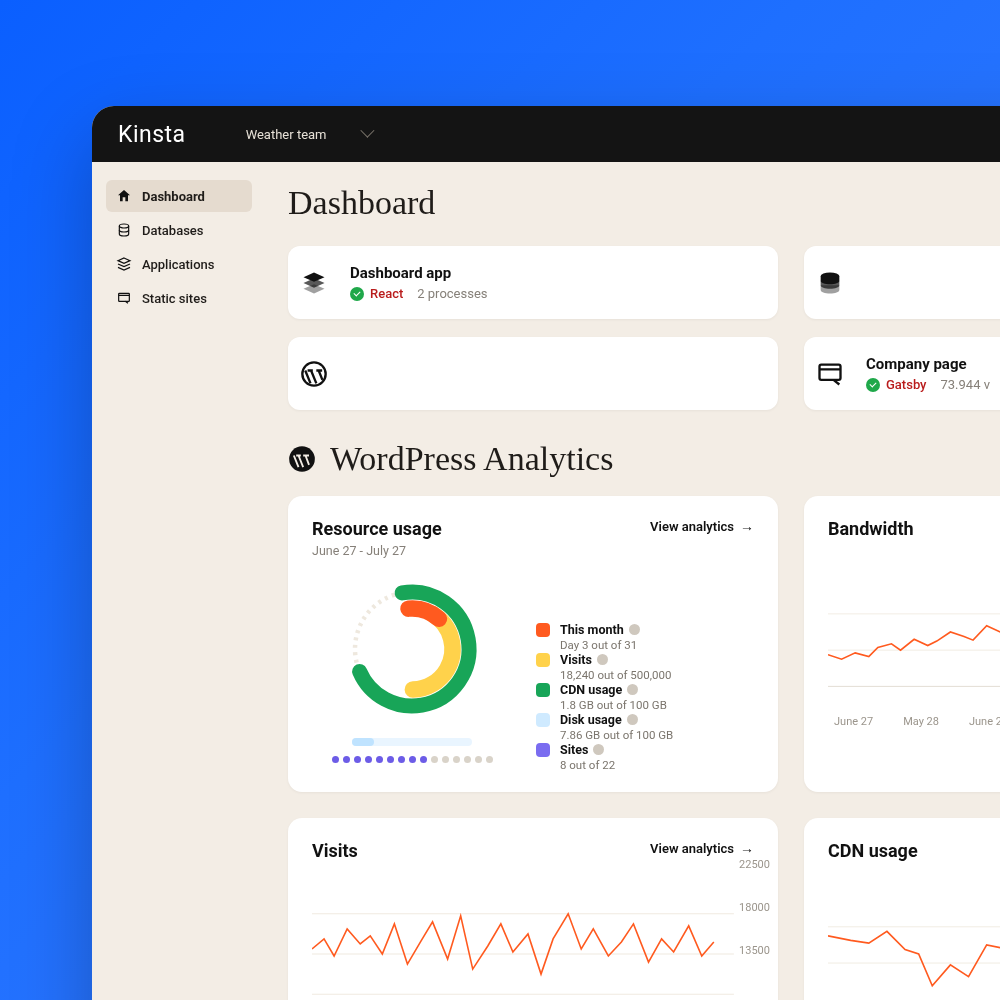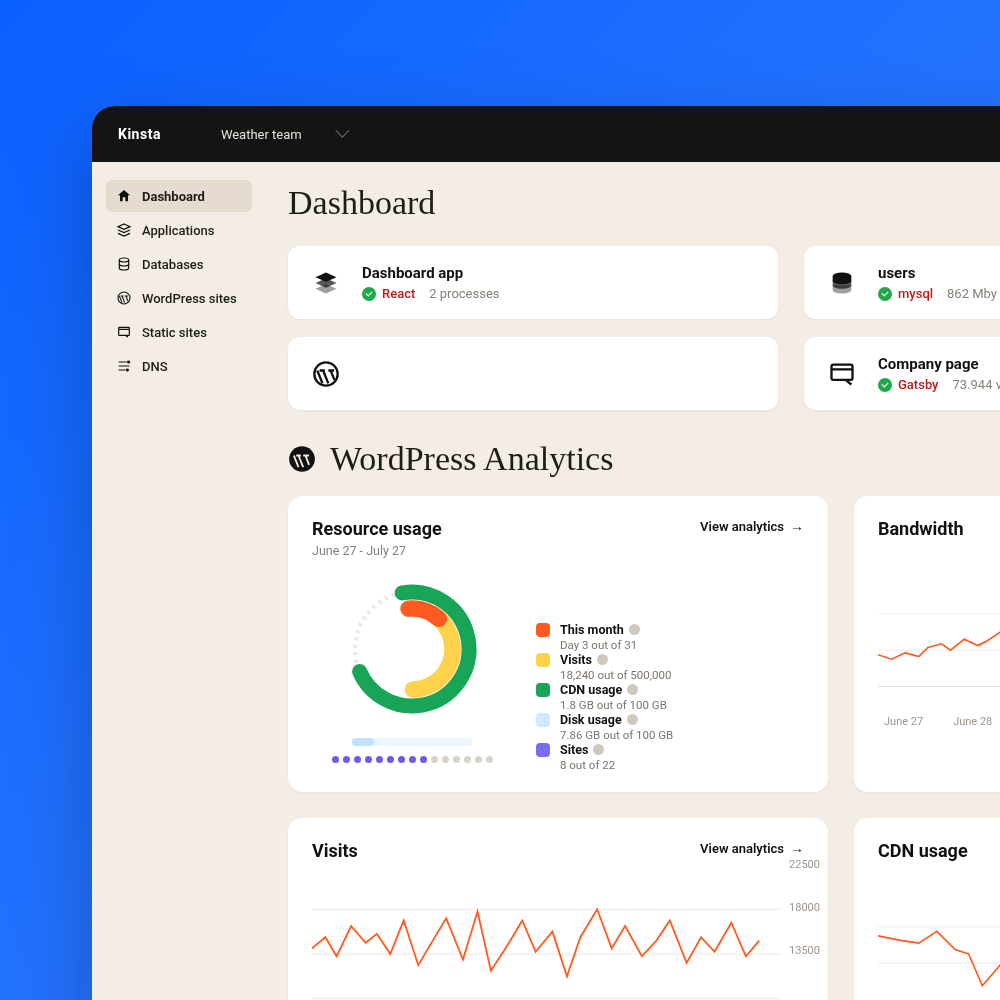--- a/index.html
+++ b/index.html
@@ -16,21 +16,21 @@
     background: #f3ede5;
     border-radius: 22px;
     overflow: hidden;
     box-shadow: 0 30px 80px rgba(0,0,0,0.25);
   }
   
   .topbar {
     height: 56px; background: #141414; display: flex; align-items: center;
     padding: 0 26px; gap: 60px; color: #fff;
   }
-  .logo { font-weight: 700; letter-spacing: .5px; font-size: 14px; }
+  .logo { font-weight: 400; letter-spacing: .5px; font-size: 23px; }
   .team-select { color: #e6e0d6; font-size: 13px; display: flex; gap: 34px; cursor: pointer; }
   .chev { width: 10px; height: 10px; border-right: 1.6px solid #7a746b; border-bottom: 1.6px solid #7a746b; transform: rotate(45deg) translateY(-2px); }
 
   .body { display: flex; }
   
   .sidebar { width: 170px; padding: 18px 10px 0 14px; }
   .nav-item {
     display: flex; align-items: center; gap: 10px;
     font-size: 13px; color: #1f1c19; padding: 8px 10px;
     border-radius: 6px; cursor: pointer; margin-bottom: 2px;
@@ -39,21 +39,21 @@
   .nav-item.active { background: #e5dbcf; font-weight: 700; }
   .nav-icon { width: 16px; height: 16px; display:flex; align-items:center; justify-content:center; }
   .nav-icon svg { width: 16px; height: 16px; }
 
   
   .main { flex: 1; padding: 0 0 0 26px; }
   h1.page-title { font-family: Georgia, 'Times New Roman', serif; font-weight: 400; font-size: 34px; color: #1f1c19; margin: 22px 0 24px; }
 
   .cards-row { display: flex; gap: 26px; margin-bottom: 18px; }
   .card {
-    background: #fff; border-radius: 12px; padding: 18px 22px;
+    background: #fff; border-radius: 12px; padding: 18px 10px;
     box-shadow: 0 1px 3px rgba(0,0,0,0.05);
     display: flex; align-items: center; gap: 20px;
     flex: 0 0 auto;
   }
   .card.w1 { width: 490px; }
   .card.w2 { width: 320px; }
   .card-icon { width: 32px; height: 32px; display:flex; align-items:center; justify-content:center; }
   .card-icon svg { width: 28px; height: 28px; }
   .card-body {}
   .card-title { font-weight: 700; font-size: 15px; color: #111; margin-bottom: 4px; }
@@ -64,21 +64,21 @@
 
   .section-head { display:flex; align-items:center; gap:14px; margin: 30px 0 18px; }
   .section-head h2 { font-family: Georgia, serif; font-weight: 400; font-size: 34px; color:#1f1c19; }
   .wp-round { width: 28px; height: 28px; }
 
   .panels-row { display:flex; gap: 26px; margin-bottom: 26px; }
   .panel {
     background:#fff; border-radius: 14px; padding: 22px 24px 20px;
     box-shadow: 0 1px 3px rgba(0,0,0,0.05);
   }
-  .panel.w1 { width: 540px; }
+  .panel.w1 { width: 490px; }
   .panel.w2 { width: 320px; }
   .panel-head { display:flex; justify-content:space-between; align-items:flex-start; }
   .panel-title { font-weight:700; font-size: 18px; color:#111; }
   .panel-sub { font-size: 12.5px; color:#868079; margin-top:4px; }
   .link { font-size: 13px; color:#111; font-weight:600; display:flex; align-items:center; gap:6px; cursor:pointer; }
   .link .arrow { font-size: 14px; }
 
   .resource-body { display:flex; gap: 24px; margin-top: 16px; }
   .donut-col { width: 200px; display:flex; flex-direction:column; align-items:center; }
   .donut { width: 150px; height: 150px; }
@@ -122,62 +122,43 @@
         <span class="nav-icon">
           <svg viewBox="0 0 24 24" fill="#111">
               <path d="M12 3l9 8h-3v9h-4v-6H10v6H6v-9H3z"></path>
             </svg>
         </span>
         <span>Dashboard</span>
       </div>
       <div class="nav-item">
         <span class="nav-icon">
           <svg viewBox="0 0 24 24" fill="none" stroke="#111" stroke-width="1.8">
-              <path d="M12 3l9 4-9 4-9-4 9-4zM3 12l9 4 9-4M3 17l9 4 9-4"></path>
-            </svg>
-        </span>
-        <span>Applications</span>
+              <ellipse cx="12" cy="6" rx="7" ry="3"></ellipse>
+              <path d="M5 6v12c0 1.7 3.1 3 7 3s7-1.3 7-3V6"></path>
+              <path d="M5 12c0 1.7 3.1 3 7 3s7-1.3 7-3"></path>
+            </svg>
+        </span>
+        <span>Databases</span>
       </div>
       <div class="nav-item">
         <span class="nav-icon">
           <svg viewBox="0 0 24 24" fill="none" stroke="#111" stroke-width="1.8">
-              <ellipse cx="12" cy="6" rx="7" ry="3"></ellipse>
-              <path d="M5 6v12c0 1.7 3.1 3 7 3s7-1.3 7-3V6"></path>
-              <path d="M5 12c0 1.7 3.1 3 7 3s7-1.3 7-3"></path>
-            </svg>
-        </span>
-        <span>Databases</span>
-      </div>
-      <div class="nav-item">
-        <span class="nav-icon">
-          <svg viewBox="0 0 24 24" fill="none" stroke="#111" stroke-width="1.6">
-              <circle cx="12" cy="12" r="9"></circle>
-              <path d="M5 9l4 10M9 9l4 10M15 9l3 8M7 9h4M13 9h5"></path>
-            </svg>
-        </span>
-        <span>WordPress sites</span>
+              <path d="M12 3l9 4-9 4-9-4 9-4zM3 12l9 4 9-4M3 17l9 4 9-4"></path>
+            </svg>
+        </span>
+        <span>Applications</span>
       </div>
       <div class="nav-item">
         <span class="nav-icon">
           <svg viewBox="0 0 24 24" fill="none" stroke="#111" stroke-width="1.8">
               <rect x="4" y="5" width="16" height="12" rx="1"></rect>
               <path d="M4 8h16M14 17l4 3"></path>
             </svg>
         </span>
         <span>Static sites</span>
-      </div>
-      <div class="nav-item">
-        <span class="nav-icon">
-          <svg viewBox="0 0 24 24" fill="none" stroke="#111" stroke-width="1.8">
-              <path d="M4 6h12M4 12h16M4 18h10"></path>
-              <circle cx="19" cy="6" r="1.5" fill="#111"></circle>
-              <circle cx="17" cy="18" r="1.5" fill="#111"></circle>
-            </svg>
-        </span>
-        <span>DNS</span>
       </div>
     </aside>
 
     <main class="main">
       <h1 class="page-title">Dashboard</h1>
 
       <div class="cards-row">
         <div class="card w1">
           <div class="card-icon">
             <svg viewBox="0 0 24 24" fill="#111">
@@ -199,30 +180,20 @@
         </div>
         <div class="card w2">
           <div class="card-icon">
             <svg viewBox="0 0 24 24" fill="#111">
                 <ellipse cx="12" cy="6" rx="8" ry="3"></ellipse>
                 <path d="M4 6v4c0 1.7 3.6 3 8 3s8-1.3 8-3V6"></path>
                 <path d="M4 10v4c0 1.7 3.6 3 8 3s8-1.3 8-3v-4" opacity=".7"></path>
                 <path d="M4 14v4c0 1.7 3.6 3 8 3s8-1.3 8-3v-4" opacity=".4"></path>
               </svg>
           </div>
-          <div class="card-body">
-            <div class="card-title">users</div>
-            <div class="card-meta">
-              <span class="pill-with-ok">
-                  <span class="ok-dot"></span>
-                  <span>mysql</span>
-                </span>
-              <span>862 Mby</span>
-            </div>
-          </div>
         </div>
       </div>
 
       <div class="cards-row">
         <div class="card w1">
           <div class="card-icon">
             <svg viewBox="0 0 24 24" fill="none" stroke="#111" stroke-width="2">
                 <circle cx="12" cy="12" r="10"></circle>
                 <path d="M4.5 9l4.5 11M9.5 9l4.5 11M16 9l3.2 8M6.5 9h4.5M14 9h5"></path>
               </svg>
@@ -349,21 +320,21 @@
           <div class="panel-title">Bandwidth</div>
           <div class="chart-box">
             <svg class="chart-svg" viewBox="0 0 300 130">
               <line x1="0" y1="125" x2="300" y2="125" stroke="#e0d9cf"></line>
               <line x1="0" y1="85" x2="300" y2="85" stroke="#f0eae0"></line>
               <line x1="0" y1="45" x2="300" y2="45" stroke="#f0eae0"></line>
               <polyline fill="none" stroke="#ff5a1f" stroke-width="1.8" points="0,90 15,95 30,88 45,92 55,82 70,78 80,85 95,73 110,80 120,75 135,65 150,70 160,74 175,58 190,65 205,55 215,62 230,48 245,55 260,42 275,50 290,38 300,45"></polyline>
             </svg>
             <div class="ticks">
               <span>June 27</span>
-              <span>June 28</span>
+              <span>May 28</span>
               <span>June 29</span>
             </div>
           </div>
         </div>
       </div>
 
       <div class="panels-row">
         <div class="panel w1 rel">
           <div class="panel-head">
             <div class="panel-title">Visits</div>

